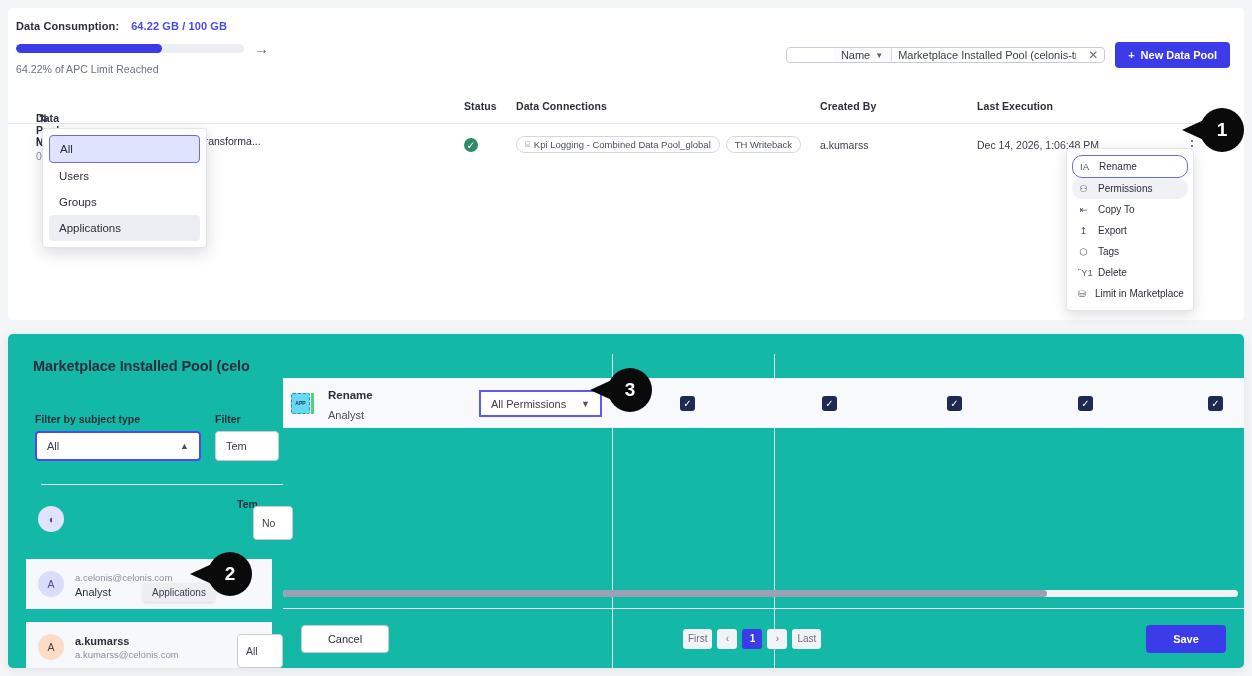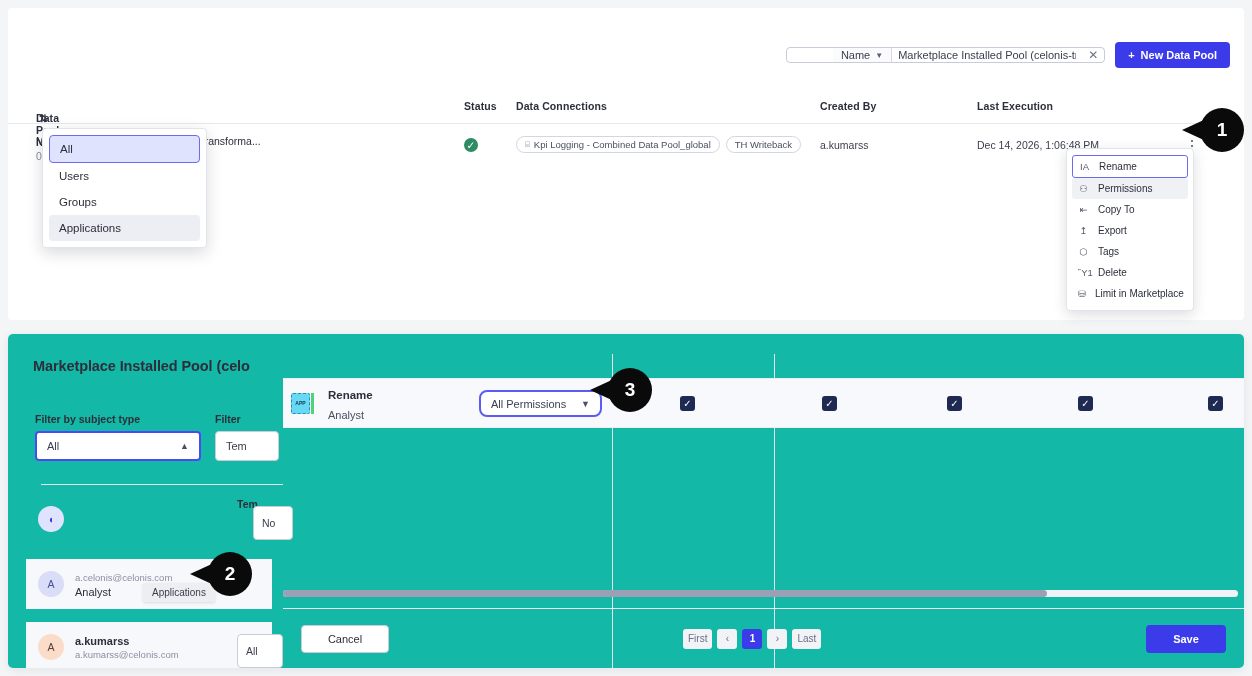--- a/index.html
+++ b/index.html
@@ -125,21 +125,21 @@
   .ctx-menu {
     position: absolute; left: 1066px; top: 148px;
     width: 128px; padding: 6px 0;
     background: #fff; border: 1px solid #e2e4ec; border-radius: 4px;
     box-shadow: 0 4px 14px rgba(20,24,44,.14);
     z-index: 40;
   }
   .ctx-item {
     display: flex; align-items: center; gap: 9px;
     height: 21px; margin: 0 5px; padding: 0 6px;
-    font-size: 10px; color: #2c2f3b; border-radius: 3px; cursor: pointer;
+    font-size: 10px; color: #2c2f3b; border-radius: 10px; cursor: pointer;
     white-space: nowrap;
   }
   .ctx-item .ci { width: 11px; font-size: 9.5px; color: #555a6d; text-align: center; }
   .ctx-item.focused { border: 1.5px solid #6b6bf0; height: 23px; }
   .ctx-item.hovered { background: #f0f1f5; }
 
   
   .modal {
     position: absolute; left: 8px; top: 334px;
     width: 1236px; height: 334px;
@@ -234,21 +234,21 @@
     display: flex; align-items: center; justify-content: center;
     font-size: 5px; font-weight: bold; color: #143a4a;
   }
   .app-icon .bar { width: 3px; height: 21px; background: #4cd37b; margin-left: 1px; }
   .perm-name { position: absolute; left: 45px; top: 10px; font-size: 11.5px; font-weight: bold; color: #2c2f3b; }
   .perm-role { position: absolute; left: 45px; top: 30px; font-size: 11px; color: #4a4f61; }
   .perm-select {
     position: absolute; left: 196px; top: 11px;
     display: flex; align-items: center; justify-content: space-between;
     width: 123px; height: 27px; padding: 0 10px;
-    border: 2px solid #5c5cf2; border-radius: 8px;
+    border: 2px solid #5c5cf2; border-radius: 0;
     font-size: 11px; color: #3a3e4d; background: #fff; cursor: pointer;
   }
   .cbx {
     position: absolute; top: 17px; width: 15px; height: 15px;
     background: #1f2a52; border-radius: 3px;
     display: flex; align-items: center; justify-content: center;
     color: #fff; font-size: 10px; cursor: pointer;
   }
 
   .hscroll {
@@ -304,20 +304,33 @@
   #cal2 { left: 190px; top: 552px; }
   #cal3 { left: 590px; top: 368px; }
 </style>
 </head>
 <body>
 
 <div id="root">
 
   <div class="top-panel">
 
+    <div class="consumption">
+      <div class="consumption-row">
+        <span class="consumption-label">Data Consumption:</span>
+        <span class="consumption-value">64.22 GB / 100 GB</span>
+      </div>
+      <div class="bar-row">
+        <div class="bar-track">
+          <div class="bar-fill" id="barFill" style="width: 64.22%;"></div>
+        </div>
+        <span class="bar-arrow">→</span>
+      </div>
+      <div class="consumption-sub">64.22% of APC Limit Reached</div>
+    </div>
 
     <div class="search-cluster">
       <div class="search-box">
         <div class="search-scope">
           <span>Name</span>
           <span class="chev">▼</span>
         </div>
         <input class="search-text" value="Marketplace Installed Pool (celonis-transfor" style="">
         <span class="search-clear">✕</span>
       </div>

